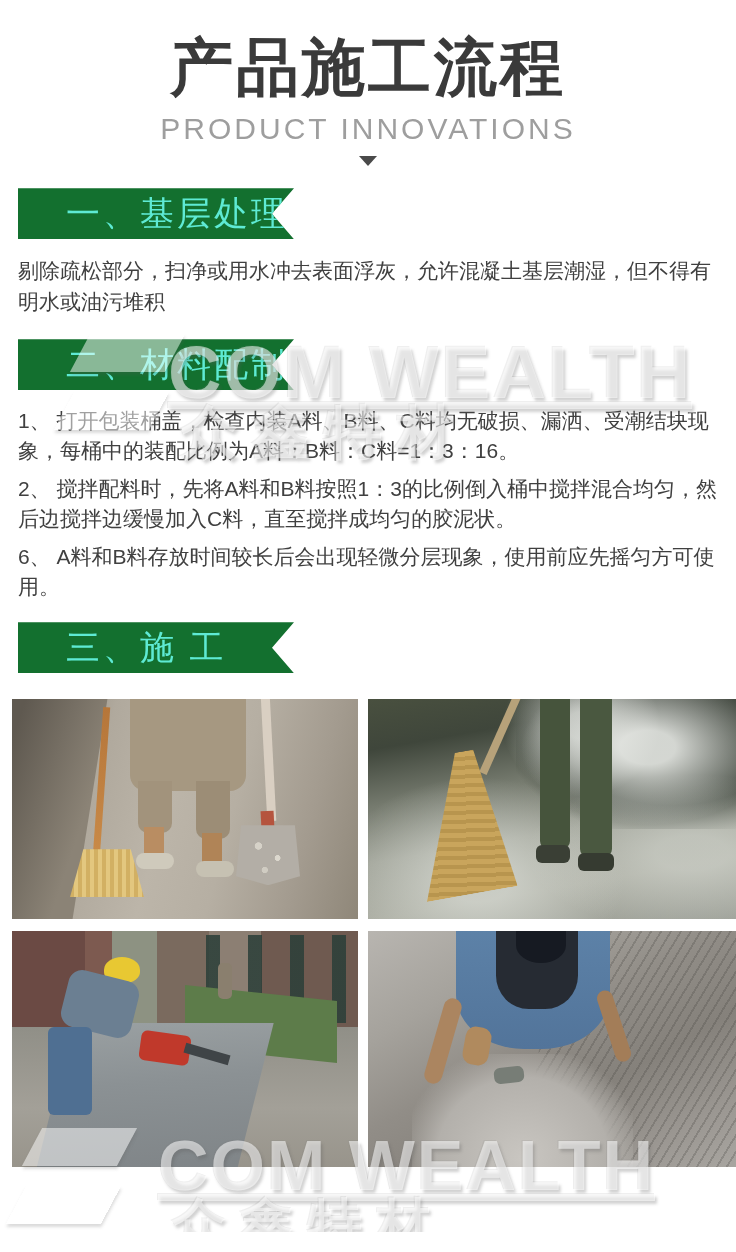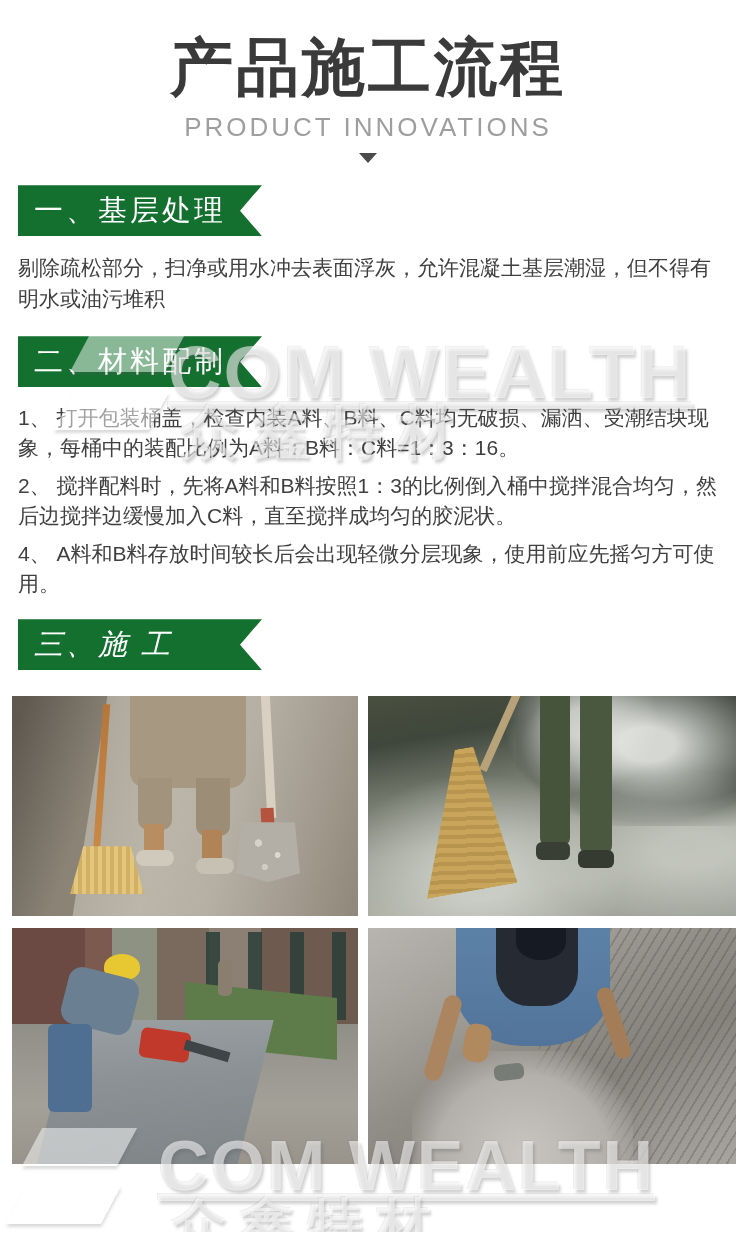--- a/index.html
+++ b/index.html
@@ -2,33 +2,33 @@
 <html><head>
 <meta charset="utf-8">
 <style>
   html,body{margin:0;padding:0;background:#ffffff;}
   body{font-family:"Liberation Sans","DejaVu Sans",sans-serif;}
   .page{position:relative;width:736px;height:1232px;background:#fff;overflow:hidden;}
 
   
   .header{padding-top:34px;text-align:center;}
   .title{font-size:63px;font-weight:bold;color:#3a3a3a;letter-spacing:3px;line-height:1.05;}
-  .subtitle{margin-top:12px;font-size:26px;color:#9e9e9e;letter-spacing:3px;}
+  .subtitle{margin-top:12px;font-size:30px;color:#9e9e9e;letter-spacing:3px;}
   .down-triangle{width:0;height:0;margin:10px auto 0;
     border-left:9px solid transparent;border-right:9px solid transparent;
     border-top:10px solid #4a4a4a;}
 
   
   .banner{position:relative;margin:0 0 0 18px;width:228px;height:51px;
-    background:#13702f;color:#ffffff;font-size:29px;line-height:51px;
-    letter-spacing:3px;padding-left:16px;z-index:2;
+    background:#13702f;color:#5eead4;font-size:34px;line-height:51px;
+    letter-spacing:3px;padding-left:48px;z-index:2;
     clip-path:polygon(0 0,100% 0,calc(100% - 22px) 50%,100% 100%,0 100%);}
   .banner-1{margin-top:22px;}
   .banner-2{margin-top:22px;}
-  .banner-3{margin-top:20px;font-style:italic;}
+  .banner-3{margin-top:20px;}
 
   
   .para{margin:16px 18px 0 18px;font-size:21px;line-height:31px;color:#404040;}
   .items{margin-top:16px;}
   .items p{margin:0 18px 8px 18px;font-size:21px;line-height:30px;color:#404040;}
 
   
   .watermark{position:absolute;left:0;width:736px;pointer-events:none;z-index:5;}
   .wm-mid{top:322px;height:160px;}
   .wm-photos{top:1120px;height:130px;}
@@ -138,21 +138,21 @@
     <div class="down-triangle"></div>
   </div>
 
   <div class="banner banner-1">一、基层处理</div>
   <p class="para">剔除疏松部分，扫净或用水冲去表面浮灰，允许混凝土基层潮湿，但不得有明水或油污堆积</p>
 
   <div class="banner banner-2">二、材料配制</div>
   <div class="items">
     <p>1、 打开包装桶盖，检查内装A料、B料、C料均无破损、漏洒、受潮结块现象，每桶中的装配比例为A料：B料：C料=1：3：16。</p>
     <p>2、 搅拌配料时，先将A料和B料按照1：3的比例倒入桶中搅拌混合均匀，然后边搅拌边缓慢加入C料，直至搅拌成均匀的胶泥状。</p>
-    <p>4、 A料和B料存放时间较长后会出现轻微分层现象，使用前应先摇匀方可使用。</p>
+    <p>6、 A料和B料存放时间较长后会出现轻微分层现象，使用前应先摇匀方可使用。</p>
   </div>
 
   <div class="banner banner-3">三、施 工</div>
 
   <div class="watermark wm-mid">
     <div class="wm-logo">
       <div class="bar top"></div>
       <div class="bar bot"></div>
     </div>
     <div class="wm-en">COM WEALTH</div>

